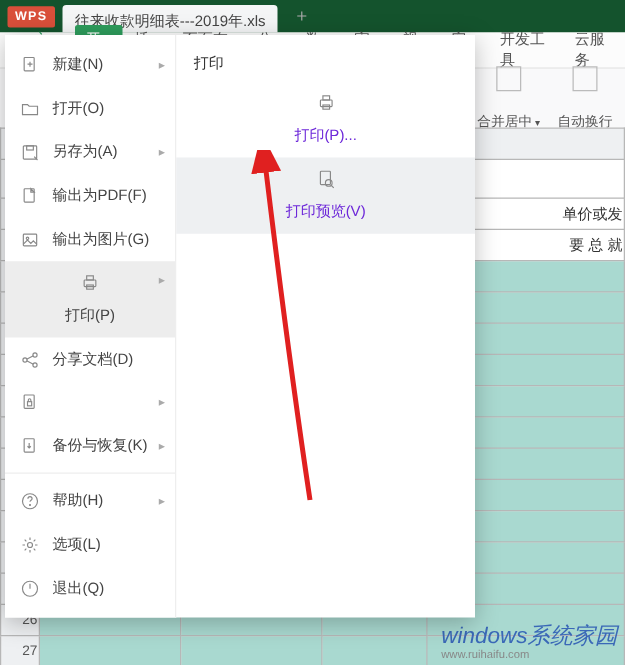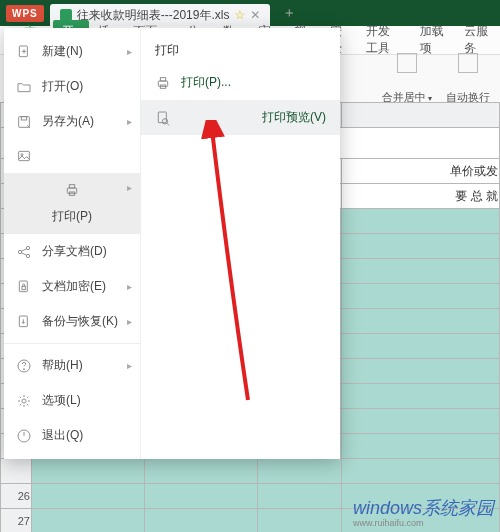--- a/index.html
+++ b/index.html
@@ -1,49 +1,49 @@
 <!DOCTYPE html>
 <html><head>
 <meta charset="utf-8">
 <style>
 html,body{margin:0;padding:0;font-family:"Microsoft YaHei",Arial,sans-serif;font-size:12px;color:#333;background:#fff;width:500px;height:532px;overflow:hidden;}
 .titlebar{height:26px;background:#14532d;display:flex;align-items:center;color:#ddd;}
 .titlebar .logo{background:#d94f3a;color:#fff;font-weight:bold;padding:3px 6px;margin:0 6px;border-radius:2px;font-size:10px;letter-spacing:1px;}
-.titlebar .tab{display:flex;align-items:center;background:#f4f5f6;color:#444;height:22px;padding:0 10px;border-radius:3px 3px 0 0;margin-top:4px;gap:5px;}
+.titlebar .tab{display:flex;align-items:center;background:#f4f5f6;color:#444;height:22px;padding:0 10px;border-radius:3px 3px 0 0;margin-top:4px;gap:5px;flex-direction:column;}
 .titlebar .tab .xlsicon{width:12px;height:12px;background:#2e9c5c;border-radius:2px;}
 .titlebar .tab .favicon{color:#f0b400;}
 .titlebar .tab .close{color:#999;}
 .titlebar .newtab{color:#aaa;margin-left:12px;font-size:14px;}
 .menubar{height:28px;display:flex;align-items:center;background:#fcfcfc;border-bottom:1px solid #e0e0e0;padding-left:2px;}
 .hamburger{width:22px;text-align:center;color:#888;}
 .filebtn{color:#2e9c5c;padding:0 6px;display:flex;align-items:center;gap:2px;}
 .filebtn .caret{font-size:9px;}
 .menutab{padding:0 9px;color:#555;}
 .menutab.active{color:#fff;background:#2e9c5c;border-radius:2px;padding:3px 9px;}
 .toolbar{height:48px;background:#f9f9fa;border-bottom:1px solid #ddd;display:flex;align-items:center;justify-content:flex-end;padding-right:6px;gap:6px;}
 .toolbtn{display:flex;flex-direction:column;align-items:center;font-size:11px;color:#555;gap:17px;padding:2px 4px;}
 .toolbtn .ticon{width:18px;height:18px;border:1px solid #bbb;}
 .toolbtn .caret{font-size:8px;}
 .sheet{position:absolute;top:102px;left:0;right:0;bottom:0;background:#fff;}
 .sheet table{border-collapse:collapse;width:100%;}
 .sheet td,.sheet th{border:1px solid #b7b7b7;height:22px;}
 .sheet .rowhdr{background:#eef0f2;width:28px;text-align:right;font-size:11px;color:#555;}
 .sheet .data{background:#a9d9d0;}
 .sheet .head{background:#fff;text-align:right;font-size:12px;}
-.filemenu{position:absolute;top:28px;left:4px;width:336px;background:#fff;box-shadow:0 4px 18px rgba(0,0,0,.25);display:flex;z-index:10;}
+.filemenu{position:absolute;top:28px;left:4px;width:376px;background:#fff;box-shadow:0 4px 18px rgba(0,0,0,.25);display:flex;z-index:10;}
 .fm-left{width:136px;background:#fff;border-right:1px solid #eee;padding:6px 0;}
 .fm-item{display:flex;align-items:center;gap:10px;padding:9px 12px;color:#444;position:relative;}
 .fm-item.active{background:#ededed;flex-direction:column;}
 .fm-item .sub{position:absolute;right:8px;color:#aaa;font-size:10px;}
 .fm-icon{width:16px;height:16px;display:flex;align-items:center;justify-content:center;color:#888;}
 .fm-icon svg{width:16px;height:16px;stroke:#888;fill:none;stroke-width:1.4;}
 .fm-sep{height:1px;background:#eee;margin:4px 0;}
 .fm-right{flex:1;padding:8px 0;}
 .fm-title{padding:6px 14px;font-size:12px;color:#333;}
-.fm-sub{display:flex;align-items:center;gap:10px;padding:9px 14px;color:#14532d;}
+.fm-sub{display:flex;align-items:center;gap:10px;padding:9px 14px;color:#6d28d9;flex-direction:column;}
 .fm-sub.hover{background:#eef0f2;justify-content:space-between;}
 .fm-sub .fm-icon svg{width:18px;height:18px;}
 .arrow{position:absolute;z-index:20;pointer-events:none;}
 .watermark{position:absolute;right:6px;bottom:4px;font-size:18px;color:#3a68b7;font-style:italic;margin-left:48px;}
 .watermark .sub{font-size:9px;color:#888;display:block;font-style:normal;margin-top:-2px;}
 .colgroup{height:20px;}
 </style>
 </head>
 <body>
 
@@ -66,21 +66,20 @@
   </span>
   <span class="menutab active">开始</span>
   <span class="menutab">插入</span>
   <span class="menutab">页面布局</span>
   <span class="menutab">公式</span>
   <span class="menutab">数据</span>
   <span class="menutab">审阅</span>
   <span class="menutab">视图</span>
   <span class="menutab">安全</span>
   <span class="menutab">开发工具</span>
-  <span class="menutab">加载项</span>
   <span class="menutab">云服务</span>
 </div>
 
 <div class="toolbar">
   <div class="toolbtn">
     <span class="ticon"></span>
     <span><span>合并居中</span><span class="caret"> ▾</span></span>
   </div>
   <div class="toolbtn">
     <span class="ticon"></span>
@@ -238,25 +237,35 @@
             <rect x="8" y="4" width="8" height="5"></rect>
             <path d="M17 17l4 4"></path>
           </svg>
         </span>
         <span>另存为(A)</span>
         <span class="sub">▸</span>
       </div>
       <div class="fm-item">
         <span class="fm-icon">
           <svg viewBox="0 0 24 24">
+            <rect x="5" y="3" width="12" height="16" rx="1"></rect>
+            <path d="M13 3l4 4h-4z"></path>
+          </svg>
+        </span>
+        <span>输出为PDF(F)</span>
+      </div>
+      <div class="fm-item">
+        <span class="fm-icon">
+          <svg viewBox="0 0 24 24">
             <rect x="4" y="5" width="16" height="14" rx="1"></rect>
             <circle cx="9" cy="10" r="1.5"></circle>
             <path d="M4 17l5-5 4 4 3-3 4 4"></path>
           </svg>
         </span>
+        <span>输出为图片(G)</span>
       </div>
       <div class="fm-item active">
         <span class="fm-icon">
           <svg viewBox="0 0 24 24">
             <rect x="5" y="9" width="14" height="8" rx="1"></rect>
             <rect x="8" y="4" width="8" height="5"></rect>
             <rect x="8" y="15" width="8" height="5"></rect>
           </svg>
         </span>
         <span>打印(P)</span>
@@ -274,21 +283,20 @@
         <span>分享文档(D)</span>
       </div>
       <div class="fm-item">
         <span class="fm-icon">
           <svg viewBox="0 0 24 24">
             <rect x="5" y="3" width="12" height="16" rx="1"></rect>
             <rect x="9" y="11" width="5" height="5"></rect>
             <path d="M10 11v-2a1.5 1.5 0 013 0v2"></path>
           </svg>
         </span>
-        <span>文档加密(E)</span>
         <span class="sub">▸</span>
       </div>
       <div class="fm-item">
         <span class="fm-icon">
           <svg viewBox="0 0 24 24">
             <rect x="5" y="3" width="12" height="16" rx="1"></rect>
             <path d="M11 8v6m-2-2l2 2 2-2"></path>
           </svg>
         </span>
         <span>备份与恢复(K)</span>

